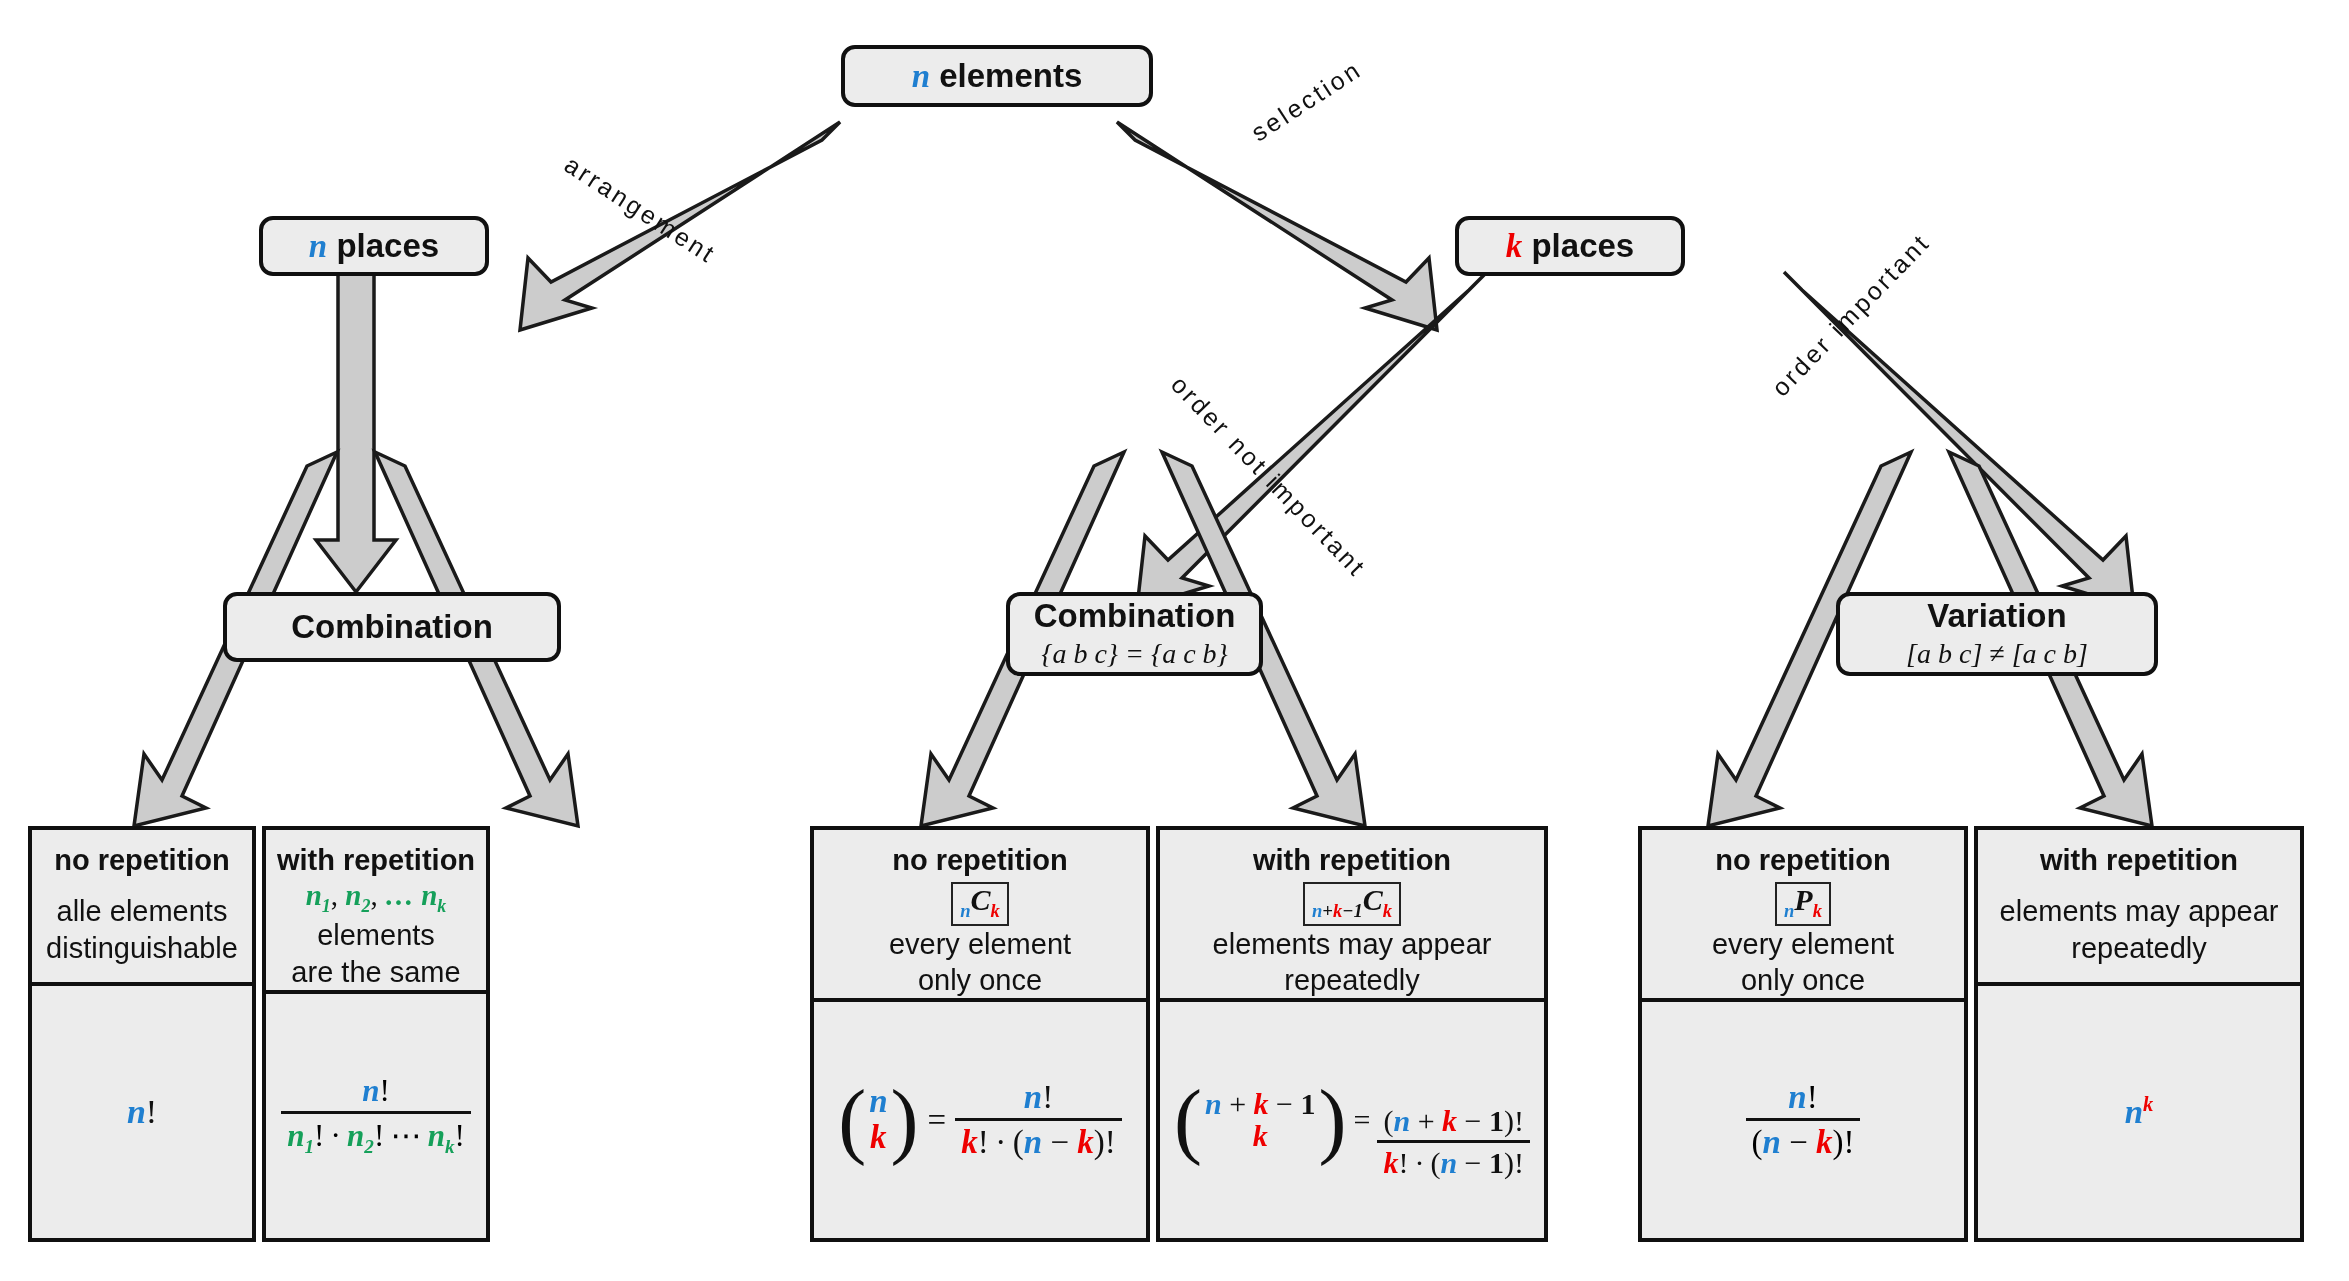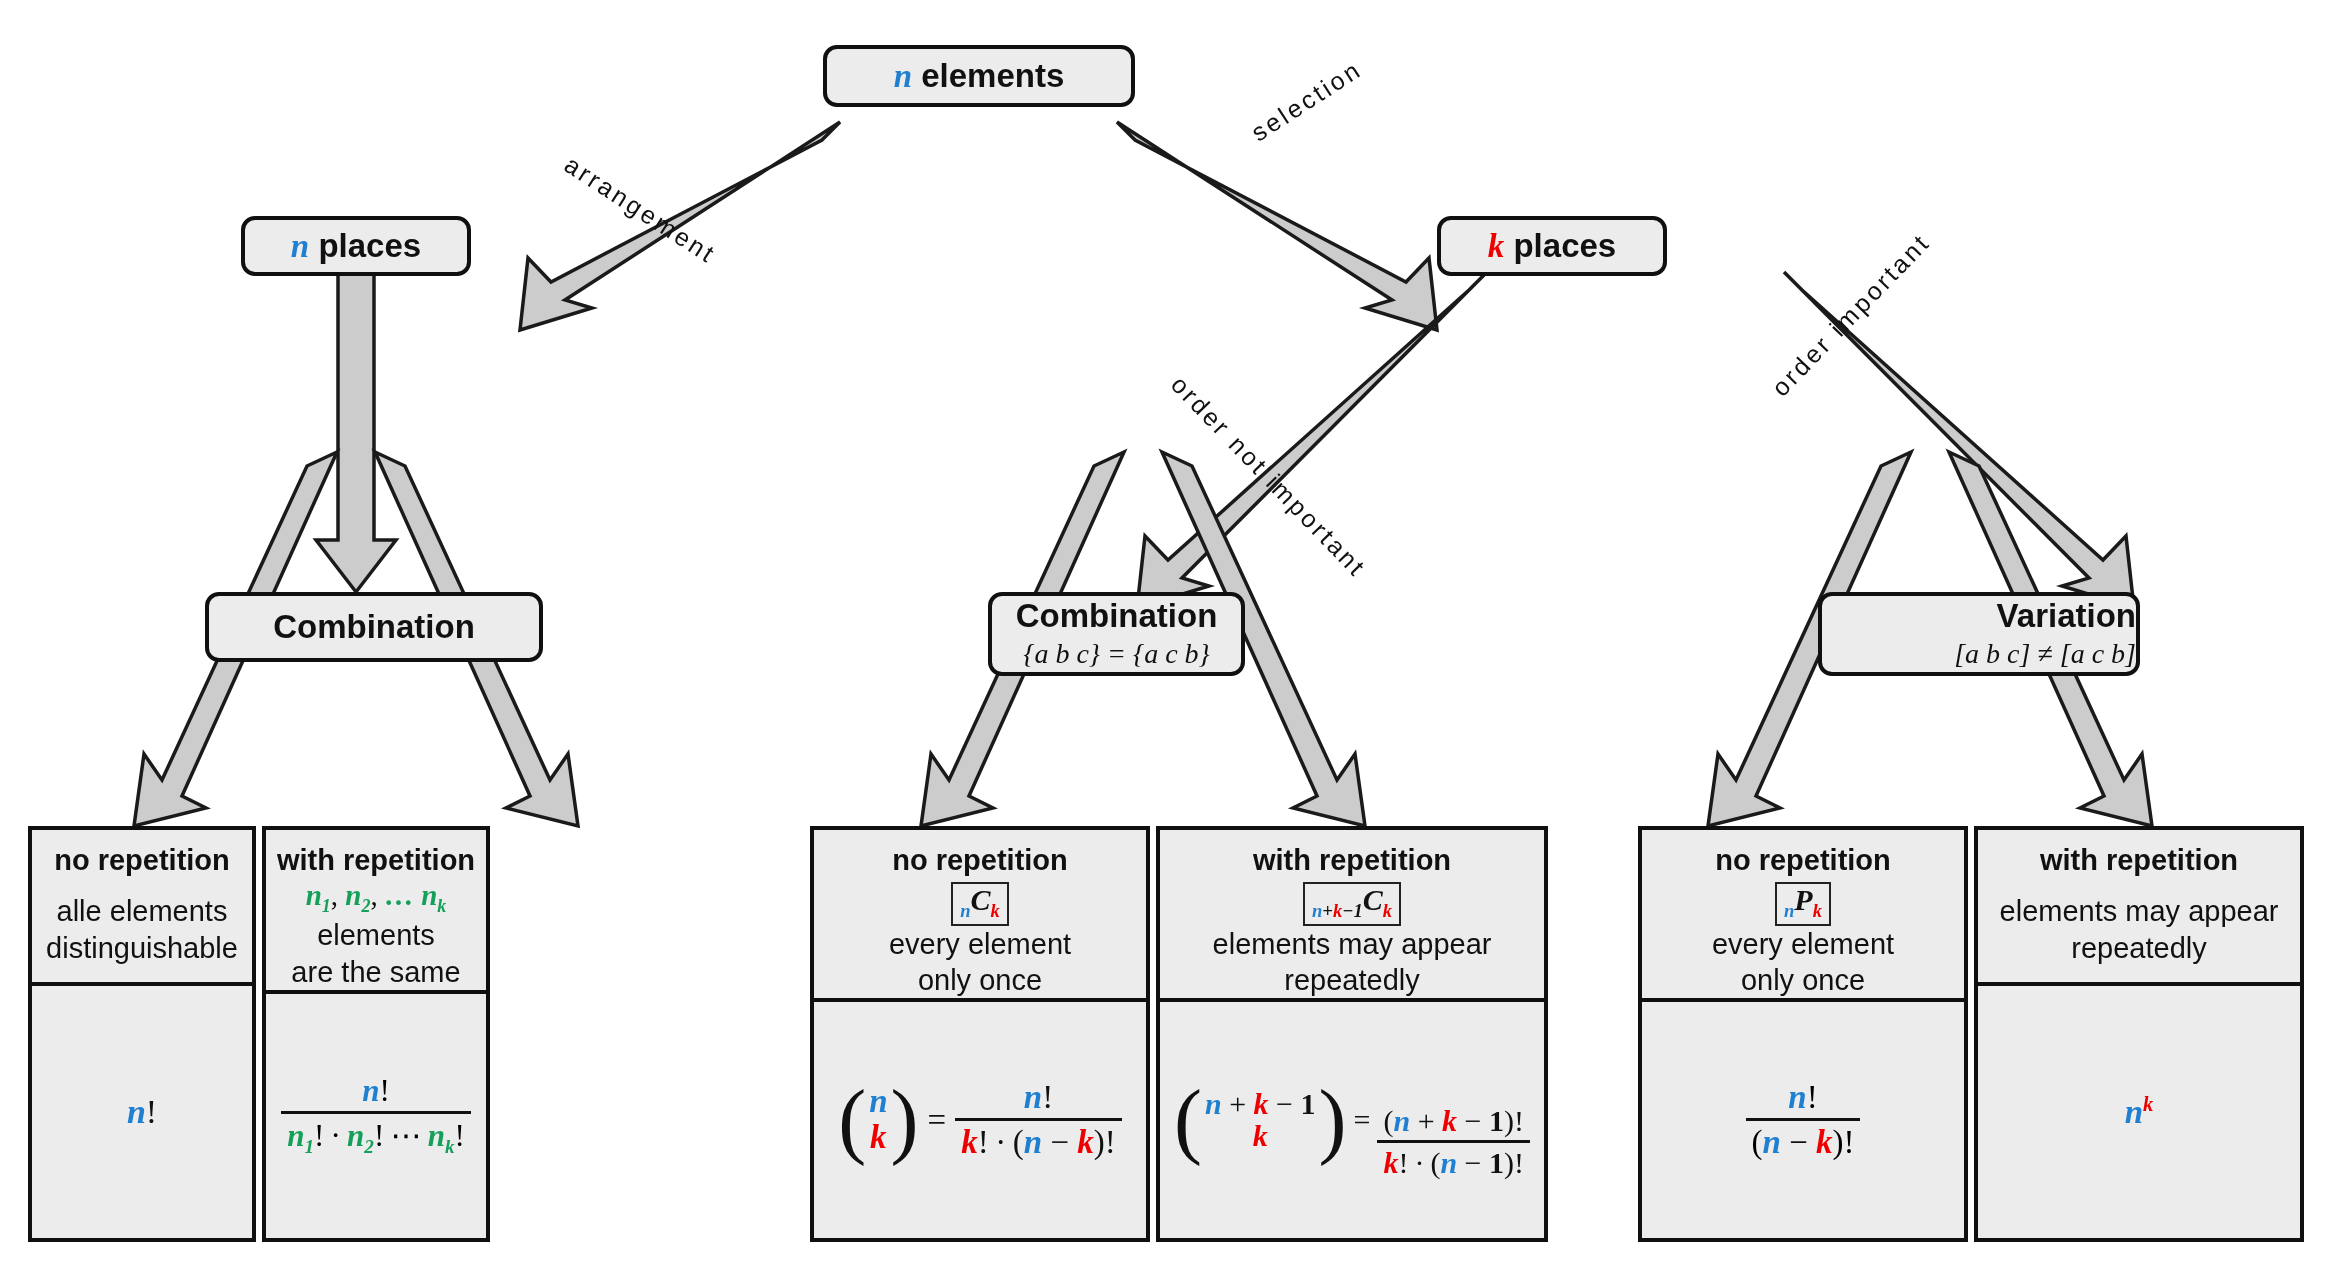--- a/index.html
+++ b/index.html
@@ -4,21 +4,21 @@
 <style>
   html,body{margin:0;padding:0;background:#fff;}
   body{width:2349px;height:1281px;position:relative;overflow:hidden;
        font-family:"Liberation Sans",sans-serif;}
   #stage{position:absolute;inset:0;}
   svg.arrows{position:absolute;left:0;top:0;width:2349px;height:1281px;pointer-events:none;}
 
   
   .node{position:absolute;background:#ececec;border:4px solid #101010;border-radius:14px;
         box-sizing:border-box;display:flex;flex-direction:column;align-items:center;
-        justify-content:center;text-align:center;z-index:5;}
+        justify-content:center;text-align:center;z-index:5;margin-left:18px;}
   .node .ttl{font-size:33px;font-weight:bold;color:#111;line-height:1.1;white-space:nowrap;}
   .node .sub{font-family:"Liberation Serif",serif;font-style:italic;font-size:28px;
              color:#111;margin-top:3px;white-space:nowrap;}
 
   
   .v{font-family:"Liberation Serif",serif;font-style:italic;font-weight:bold;}
   .blue{color:#1f7fd0;}
   .red{color:#ee0000;}
   .green{color:#15a05a;}
 
@@ -116,21 +116,21 @@
 
   <div class="node" style="left:205px;top:592px;width:338px;height:70px;">
     <div class="ttl">Combination</div>
   </div>
 
   <div class="node" style="left:988px;top:592px;width:257px;height:84px;">
     <div class="ttl">Combination</div>
     <div class="sub">{a b c} = {a c b}</div>
   </div>
 
-  <div class="node" style="left:1818px;top:592px;width:322px;height:84px;align-items:flex-end;">
+  <div class="node" style="left:1818px;top:592px;width:322px;height:84px;">
     <div class="ttl">Variation</div>
     <div class="sub">[a b c] ≠ [a c b]</div>
   </div>
 
   <div class="leaf" style="left:28px;top:826px;width:228px;height:416px;">
     <div class="upper">
       <div class="hdr">no repetition</div>
       <div class="desc">
         <span>alle elements</span>
         <span>distinguishable</span>

